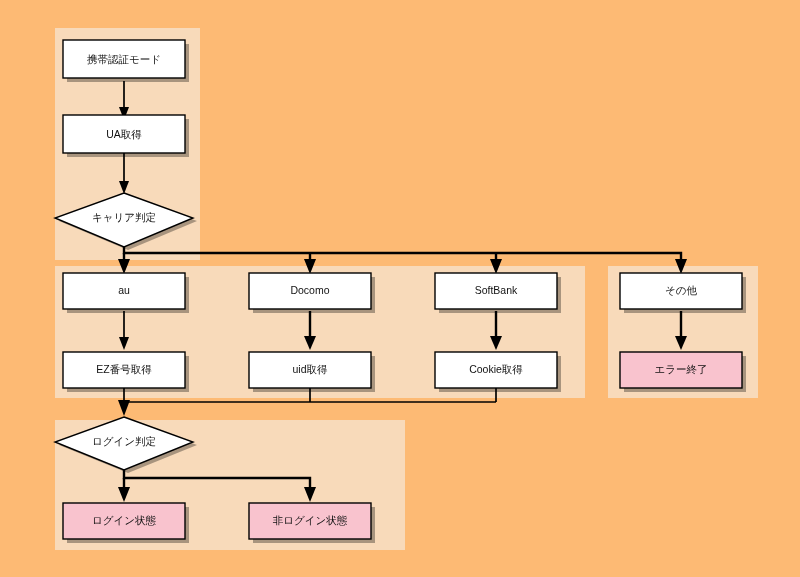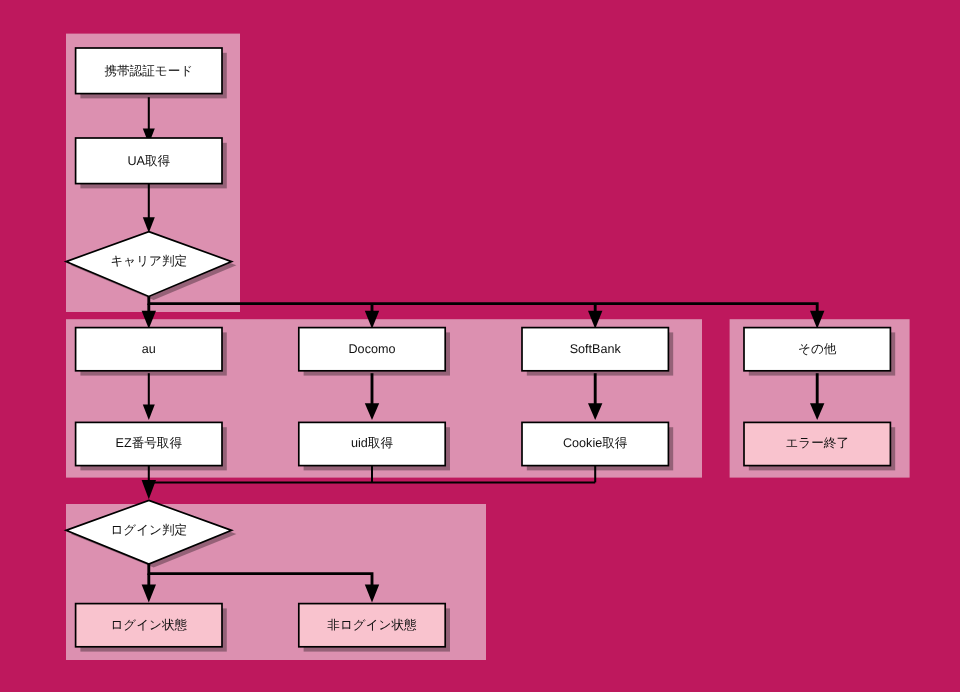--- a/index.html
+++ b/index.html
@@ -10,21 +10,21 @@
   body {
     width: 800px;
     height: 577px;
     overflow: hidden;
     font-family: "Liberation Sans", "DejaVu Sans", sans-serif;
   }
   #flowchart-canvas {
     position: relative;
     width: 800px;
     height: 577px;
-    background: #be185d;
+    background: #fdba74;
   }
   svg.diagram {
     position: absolute;
     top: 0;
     left: 0;
     width: 800px;
     height: 577px;
     display: block;
   }
   .node-rect {

